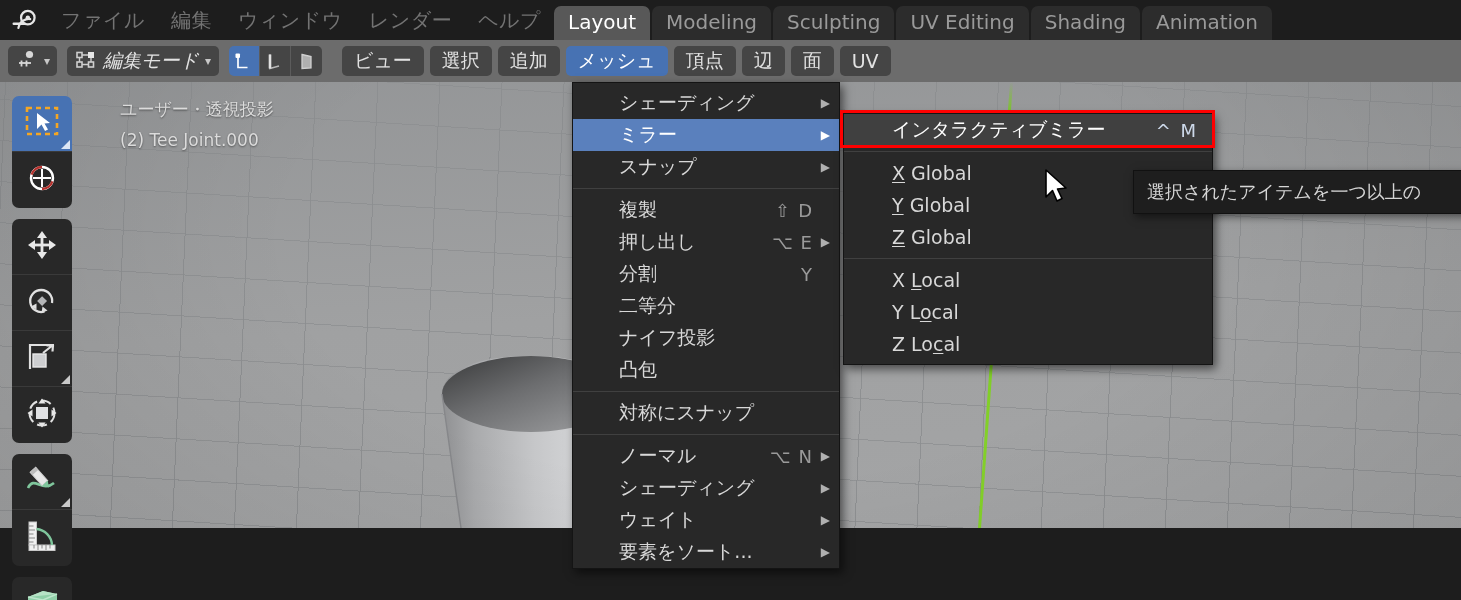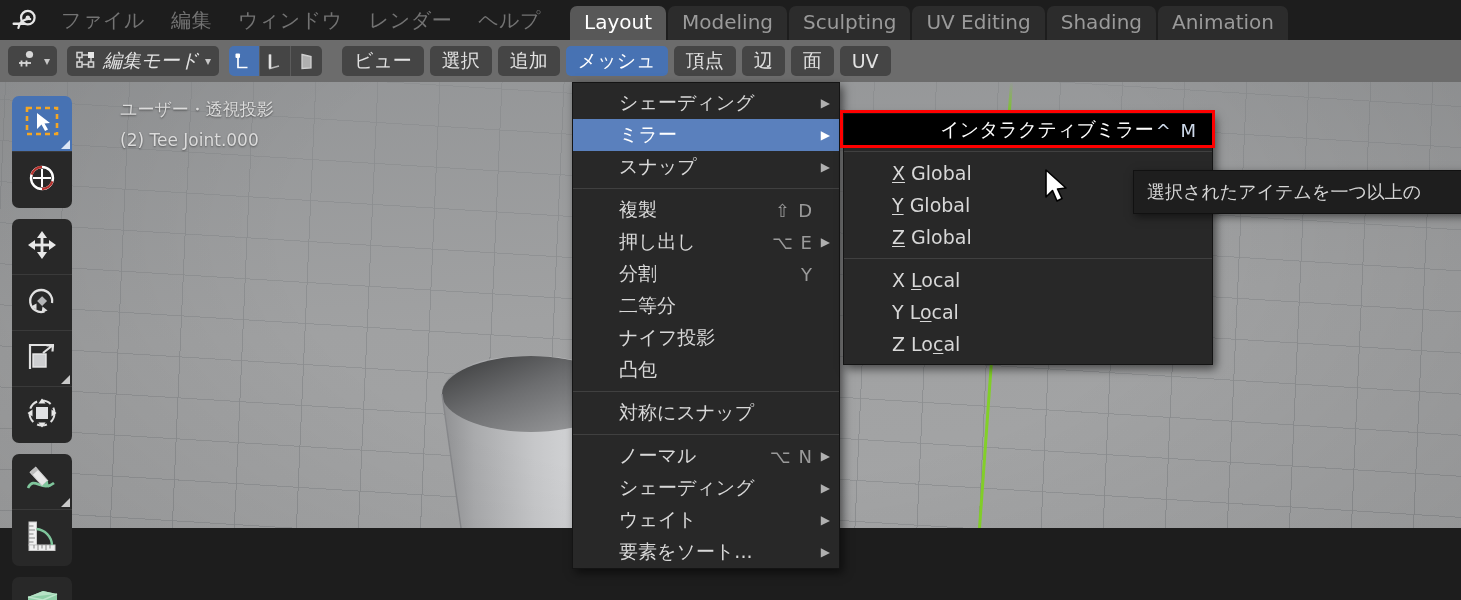--- a/index.html
+++ b/index.html
@@ -19,21 +19,21 @@
     display: flex; align-items: center;
   }
   .blender-logo {
     width: 34px; height: 34px; margin-left: 8px; margin-right: 6px;
     display: flex; align-items: center; justify-content: center;
   }
   .topmenu {
     color: #737373; font-size: 20px; padding: 3px 13px;
     white-space: nowrap; letter-spacing: .5px;
   }
-  #workspace-tabs { display: flex; align-items: flex-end; height: 40px; margin-left: 16px; }
+  #workspace-tabs { display: flex; align-items: flex-end; height: 40px; margin-left: 0; }
   .ws-tab {
     font-size: 20px; color: #9a9a9a; padding: 6px 14px 8px 14px;
     border-radius: 7px 7px 0 0; white-space: nowrap; line-height: 1;
     height: 34px; display: flex; align-items: center;
   }
   .ws-tab.active { background: #585858; color: #ffffff; }
   .ws-tab:not(.active) { background: #2c2c2c; margin-left: 2px; }
 
   
   #header {
@@ -138,21 +138,21 @@
   #mirror-menu {
     position: absolute; left: 843px; top: 113px; width: 370px;
     background: #282828; border: 1px solid #141414;
     box-shadow: 3px 4px 9px rgba(0,0,0,.55);
   }
   .mi2 {
     height: 32px; display: flex; align-items: center;
     color: #d8d8d8; font-size: 19px; padding-left: 48px; padding-right: 10px;
     position: relative; white-space: nowrap;
   }
-  .mi2.hl { background: #000000; color: #ffffff; justify-content: center; }
+  .mi2.hl { background: #404040; color: #ffffff; }
   .mi2 .sc2 { position: absolute; right: 14px; color: #cdd9ea; font-size: 18px; letter-spacing: 2px; }
   .mi2 u { text-decoration: underline; text-underline-offset: 2px; }
   #redbox {
     position: absolute; left: 840px; top: 110px; width: 375px; height: 38px;
     border: 3px solid #ff0000; pointer-events: none;
   }
 
   
   #tooltip {
     position: absolute; left: 1133px; top: 170px; width: 340px; height: 44px;

